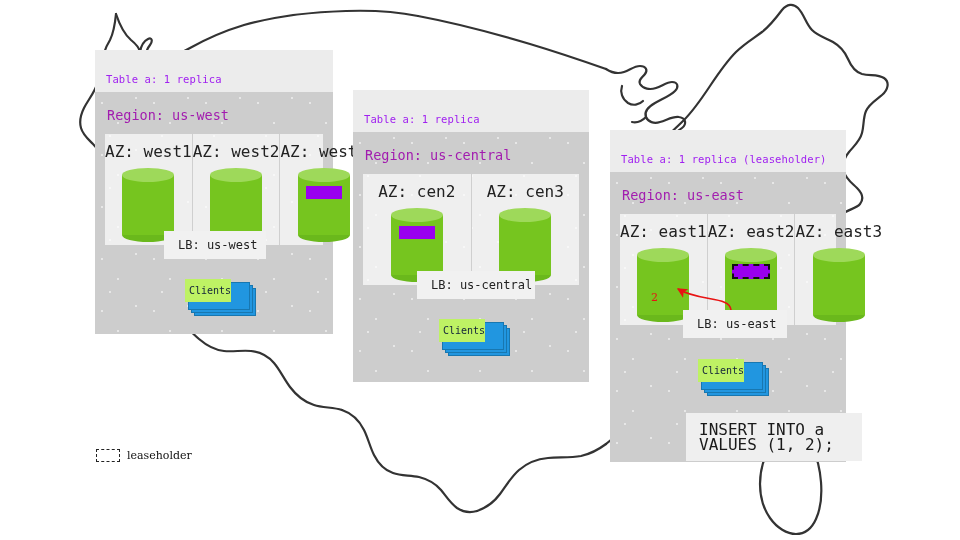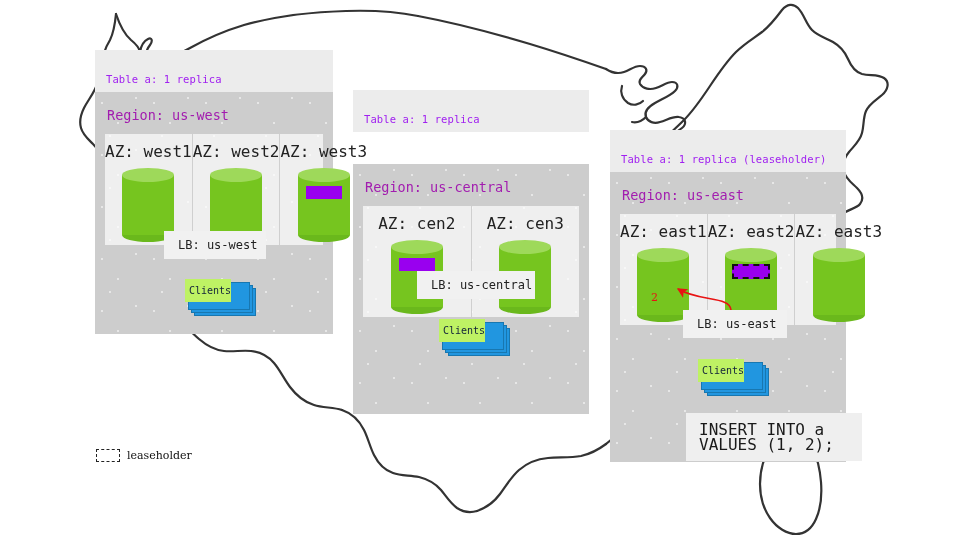--- a/index.html
+++ b/index.html
@@ -265,21 +265,21 @@
     <div class="clients" style="left:90px;top:229px;">
       <div class="sheet" style="left:9px;top:9px;width:60px;height:26px;"></div>
       <div class="sheet" style="left:6px;top:6px;width:60px;height:26px;"></div>
       <div class="sheet" style="left:3px;top:3px;width:60px;height:26px;"></div>
       <div class="front" style="width:38px;">Clients</div>
     </div>
   </div>
 
   <div class="region-panel" style="left:353px;top:90px;width:236px;">
     <div class="panel-head">Table a: 1 replica</div>
-    <div class="panel-body" style="height:240px;margin-top:32px;">
+    <div class="panel-body" style="height:240px;">
       <div class="noise"></div>
       <div class="region-title">Region: us-central</div>
 
       <div class="az-row" style="height:111px;">
         <div class="az-cell">
           <span class="az-label">AZ: cen2</span>
           <div class="cyl" style="width:52px;height:74px;">
             <div class="bot"></div>
             <div class="body"></div>
             <div class="top"></div>

